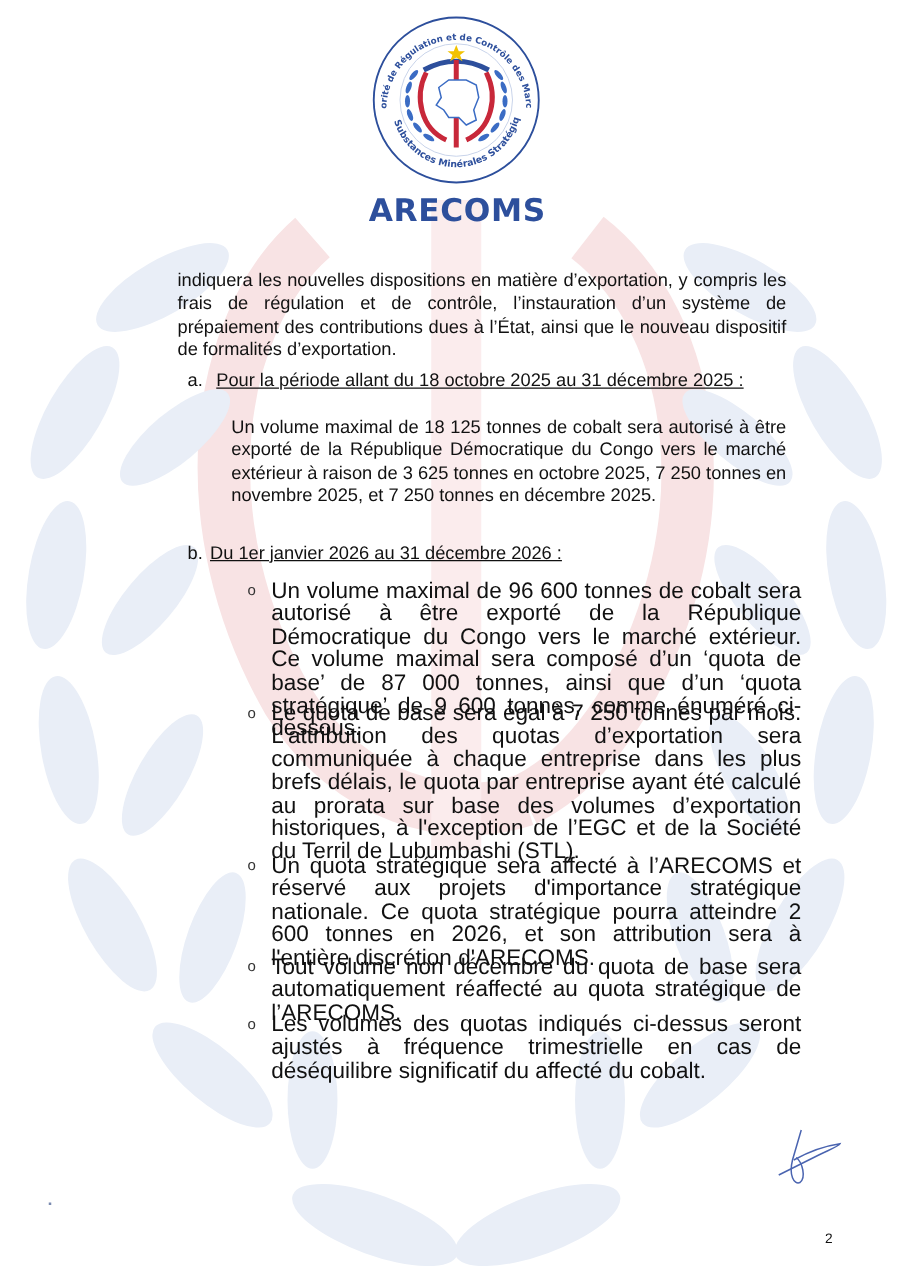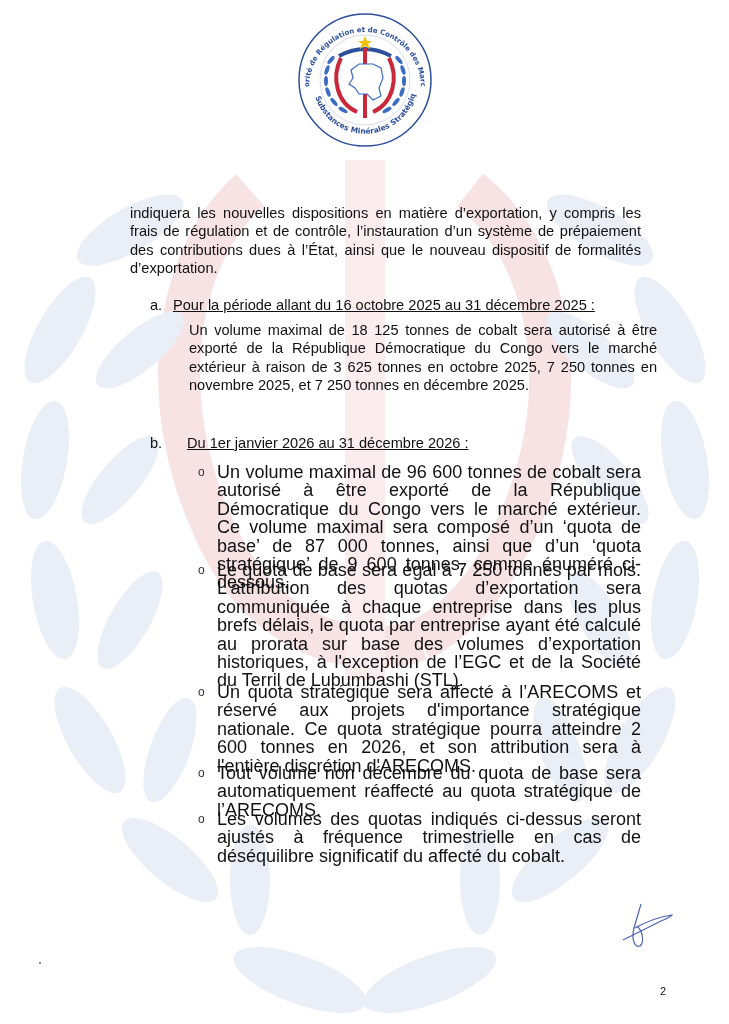--- a/index.html
+++ b/index.html
@@ -10,21 +10,21 @@
     color: #111111;
   }
   .watermark { position: absolute; left: 0; top: 0; width: 729px; height: 1024px; z-index: 0; pointer-events: none; }
   .logo { position: absolute; left: 295px; top: 8px; width: 140px; height: 178px; z-index: 1; }
   .logo-text {
     position: absolute; left: 0; top: 146px; width: 140px; text-align: center;
     font-family: "DejaVu Sans", sans-serif; font-weight: bold; font-size: 25px;
     letter-spacing: 0.5px; color: #2d4f9c;
   }
   .content { position: absolute; z-index: 2; font-size: 14.6px; line-height: 18.4px; text-align: justify; }
-  .content p { margin: 0; }
+  .content p { margin: 12px; }
   .para1 { left: 130px; top: 204px; width: 511px; }
   .item-label { position: absolute; z-index: 2; font-size: 14.6px; line-height: 18.4px; }
   .item-title { position: absolute; z-index: 2; font-size: 14.6px; line-height: 18.4px; text-decoration: underline; }
   .bullet { position: absolute; z-index: 2; font-size: 14.6px; line-height: 18.4px; }
   .bullet-mark { position: absolute; left: 198px; font-size: 12px; line-height: 18.4px; color: #333; }
   .bullet-text { position: absolute; left: 217px; width: 424px; font-size: 18px; line-height: 18.4px; text-align: justify; }
   .page-number { position: absolute; left: 660px; top: 985px; font-size: 11px; z-index: 2; }
   .signature { position: absolute; left: 615px; top: 900px; width: 70px; height: 55px; z-index: 2; }
   .dot-mark { position: absolute; left: 39px; top: 962px; width: 2px; height: 2px; background: #7a8ab0; z-index: 2; }
 </style>
@@ -102,34 +102,35 @@
     <path d="M 46 50 C 36 70, 42 95, 62 104" fill="none" stroke="#c8283a" stroke-width="4"></path>
     <path d="M 94 50 C 104 70, 98 95, 78 104" fill="none" stroke="#c8283a" stroke-width="4"></path>
 
     <path d="M 44 48 Q 70 34 96 48" fill="none" stroke="#2d4f9c" stroke-width="4"></path>
     <rect x="68" y="40" width="4" height="70" fill="#c8283a"></rect>
 
     <path d="M 56 62 L 64 56 L 78 56 L 86 60 L 88 70 L 84 80 L 86 88 L 78 92 L 72 86 L 64 86 L 60 80 L 54 76 L 58 70 Z" fill="#ffffff" stroke="#3b6cc4" stroke-width="1.2"></path>
 
     <polygon points="70,28 72,33 77,33 73,36 75,41 70,38 65,41 67,36 63,33 68,33" fill="#f2c200"></polygon>
   </svg>
+  <div class="logo-text">ARECOMS</div>
 </div>
 
 <div class="content para1">
   <p>indiquera les nouvelles dispositions en matière d’exportation, y compris les frais de régulation et de contrôle, l’instauration d’un système de prépaiement des contributions dues à l’État, ainsi que le nouveau dispositif de formalités d’exportation.</p>
 </div>
 
 <span class="item-label" style="left:150px; top:296px;">a.</span>
-<span class="item-title" style="left:173px; top:296px;">Pour la période allant du 16 octobre 2025 au 31 décembre 2025 :</span>
-<div class="content" style="left:189px; top:321px; width:468px;">
+<span class="item-title" style="left:173px; top:296px;">Pour la période allant du 18 octobre 2025 au 31 décembre 2025 :</span>
+<div class="content" style="left:173px; top:321px; width:468px;">
   <p>Un volume maximal de 18 125 tonnes de cobalt sera autorisé à être exporté de la République Démocratique du Congo vers le marché extérieur à raison de 3 625 tonnes en octobre 2025, 7 250 tonnes en novembre 2025, et 7 250 tonnes en décembre 2025.</p>
 </div>
 
 <span class="item-label" style="left:150px; top:434px;">b.</span>
-<span class="item-title" style="left:187px; top:434px;">Du 1er janvier 2026 au 31 décembre 2026 :</span>
+<span class="item-title" style="left:168px; top:434px;">Du 1er janvier 2026 au 31 décembre 2026 :</span>
 
 <div class="bullet" style="left:0; top:463px; width:729px;">
   <span class="bullet-mark">o</span>
   <span class="bullet-text">Un volume maximal de 96 600 tonnes de cobalt sera autorisé à être exporté de la République Démocratique du Congo vers le marché extérieur. Ce volume maximal sera composé d’un ‘quota de base’ de 87 000 tonnes, ainsi que d’un ‘quota stratégique’ de 9 600 tonnes, comme énuméré ci-dessous.</span>
 </div>
 <div class="bullet" style="left:0; top:561px; width:729px;">
   <span class="bullet-mark">o</span>
   <span class="bullet-text">Le quota de base sera égal à 7 250 tonnes par mois. L'attribution des quotas d’exportation sera communiquée à chaque entreprise dans les plus brefs délais, le quota par entreprise ayant été calculé au prorata sur base des volumes d’exportation historiques, à l'exception de l’EGC et de la Société du Terril de Lubumbashi (STL).</span>
 </div>
 <div class="bullet" style="left:0; top:683px; width:729px;">

